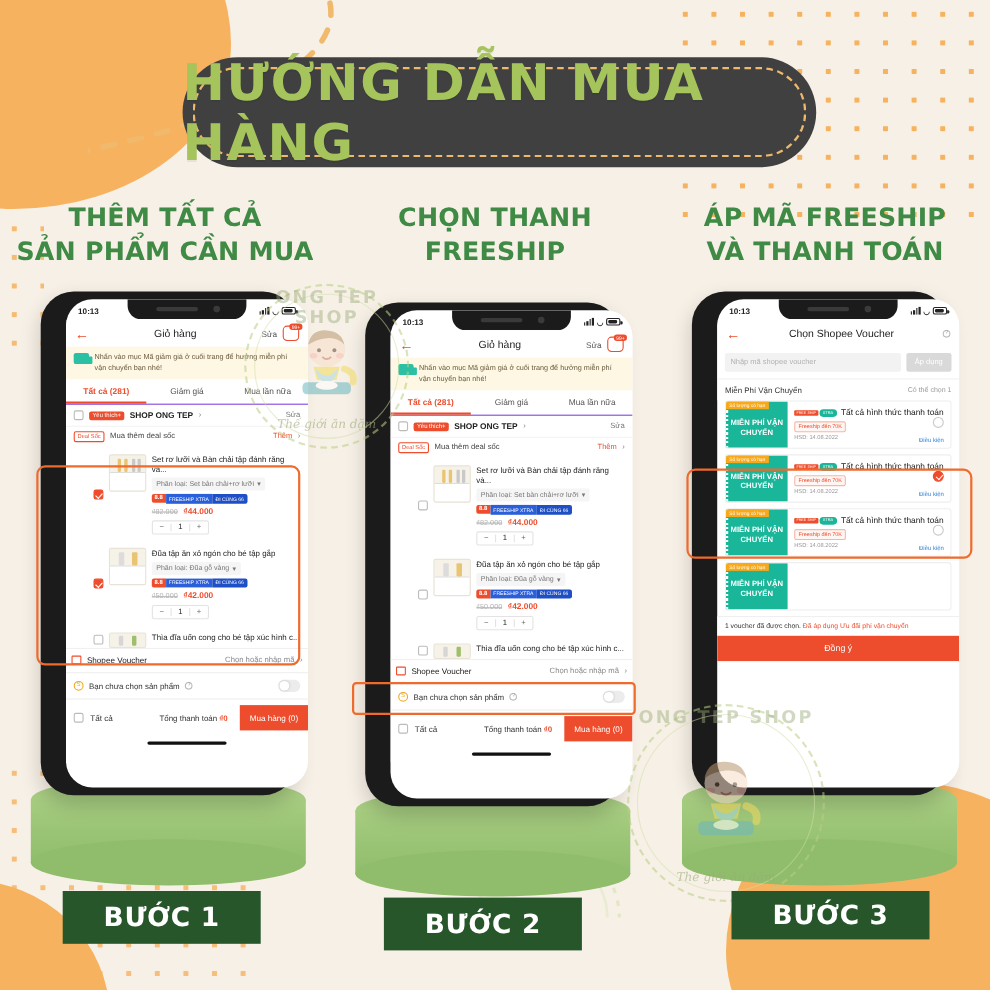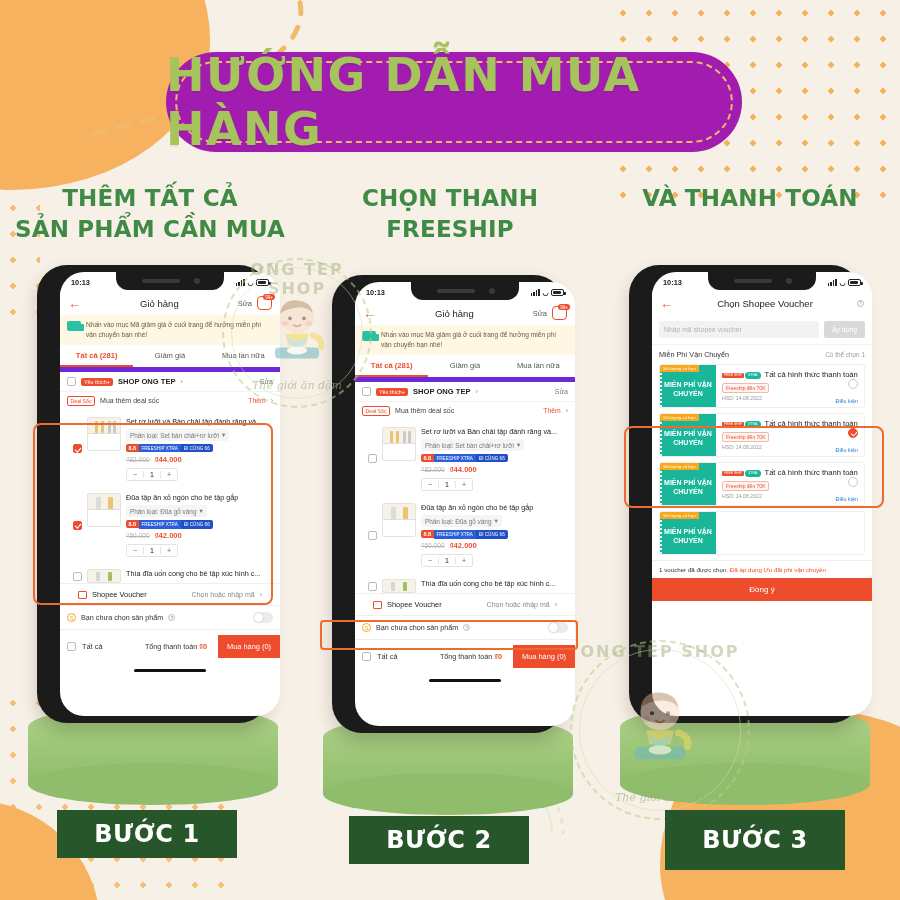--- a/index.html
+++ b/index.html
@@ -41,21 +41,21 @@
   .dots-tr { right: 0; top: 0; width: 290px; height: 215px; }
   .dots-bl { left: 0; bottom: 0; width: 230px; height: 210px; opacity: .8; }
   .dots-tl-strip { left: 0; top: 195px; width: 40px; height: 120px; opacity:.85;}
 
   .dash-curve { position: absolute; left: 80px; top: -20px; width: 330px; height: 230px; }
 
   
   .title-wrap {
     position: absolute; left: 166px; top: 52px;
     width: 576px; height: 100px;
-    background: #a21caf;
+    background: #404040;
     border-radius: 50px;
     display: flex; align-items: center; justify-content: center;
   }
   .title-dash {
     position: absolute; inset: 9px;
     border: 2.5px dashed #eeb96c;
     border-radius: 44px;
   }
   .title-text {
     position: relative;
@@ -148,40 +148,40 @@
     font-size:4.6px;border-radius:6px;padding:.5px 2px;white-space:nowrap;}
 
   .notice {
     background: #fdf7e3; padding: 5px 7px 6px 7px; display:flex; gap:5px; align-items:flex-start;
     font-size: 6.6px; color: #6b5b3f; line-height: 1.45;
   }
   .truck-icon { flex:0 0 auto; width:14px;height:10px;background:#2bbfa3;border-radius:2px;
     position:relative; margin-top:1px;}
   .truck-icon::after{content:"";position:absolute;right:-3px;top:3px;width:5px;height:7px;background:#2bbfa3;border-radius:1px;}
 
-  .tabs { display:flex; border-bottom:5px solid #6d28d9; background:#fff; }
+  .tabs { display:flex; border-bottom:1px solid #6d28d9; background:#fff; }
   .tab { flex:1; text-align:center; padding:6px 0 5px; font-size:7.6px; color:#555;}
   .tab.active { color:#ee4d2d; border-bottom:2px solid #ee4d2d; font-weight:bold;}
 
   .shoprow { display:flex; align-items:center; gap:5px; padding:5px 7px; background:#fff;}
   .cb { width:9px;height:9px;border:1px solid #bbb;border-radius:2px;flex:0 0 auto;background:#fff;}
   .cb.checked { background:#ee4d2d;border-color:#ee4d2d;position:relative;}
   .cb.checked::after{content:"";position:absolute;left:2.4px;top:.6px;width:2.8px;height:5px;
     border:solid #fff;border-width:0 1.3px 1.3px 0;transform:rotate(42deg);}
   .fav-badge{background:#ee4d2d;color:#fff;font-size:5.4px;padding:1px 3px;border-radius:2px;}
   .shopname{font-size:7.6px;font-weight:bold;color:#222;}
   .chev{color:#888;font-size:7px;}
   .shop-edit{margin-left:auto;font-size:7px;color:#777;}
 
   .dealrow{display:flex;align-items:center;gap:5px;padding:4px 7px;background:#fff;border-top:1px solid #f3f3f3;}
   .deal-badge{border:1px solid #ee4d2d;color:#ee4d2d;font-size:5.2px;padding:.8px 2.5px;border-radius:2px;}
   .deal-text{font-size:7px;color:#444;}
   .deal-more{margin-left:auto;font-size:6.8px;color:#ee4d2d;}
 
-  .product{display:flex;gap:5px;padding:7px 7px 5px 7px;background:#fff;}
+  .product{display:flex;gap:5px;padding:7px 7px 5px 19px;background:#fff;}
   .p-thumb{width:34px;height:34px;flex:0 0 auto;background:#f2efe6;border:1px solid #e8e3d6;border-radius:2px;position:relative;overflow:hidden;}
   .p-thumb .tb-top{position:absolute;left:0;right:0;top:0;height:16px;background:#f6f2e7;}
   .p-thumb .tb-bot{position:absolute;left:0;right:0;bottom:0;height:17px;background:#fff;border-top:1px solid #ddd;}
   .p-thumb .bristle{position:absolute;top:3px;width:2.5px;height:12px;background:#e8c473;border-radius:1px;}
   .p-info{flex:1;min-width:0;}
   .p-name{font-size:7.2px;color:#222;line-height:1.3;}
   .p-variant{display:inline-flex;align-items:center;gap:3px;background:#f5f5f5;border-radius:2px;
     padding:2px 4px;margin-top:3px;font-size:6.4px;color:#777;}
   .p-badges{display:flex;align-items:center;margin-top:3px;height:8px;}
   .bdg88{background:#ee4d2d;color:#fff;font-size:5.4px;font-weight:bold;padding:1px 2.5px;border-radius:2px 0 0 2px;}
@@ -189,21 +189,21 @@
   .bdgcung{background:#1f4fc4;color:#fff;font-size:4.6px;padding:1.6px 3px;border-radius:0 2px 2px 0;}
   .p-price{margin-top:3px;font-size:7.6px;}
   .p-old{color:#b5b5b5;text-decoration:line-through;font-size:6.6px;margin-right:3px;}
   .p-new{color:#ee4d2d;font-weight:bold;}
   .qty{display:flex;align-items:center;margin-top:4px;border:1px solid #e3e3e3;border-radius:2px;width:52px;height:13px;}
   .qty div{flex:1;text-align:center;font-size:7px;color:#666;}
   .qty div:nth-child(2){border-left:1px solid #e3e3e3;border-right:1px solid #e3e3e3;color:#222;}
 
   .pcheck{display:flex;align-items:center;padding-left:6px;}
 
-  .voucher-row{display:flex;align-items:center;gap:5px;padding:6px 18px;background:#fff;border-top:1px solid #f0f0f0;}
+  .voucher-row{display:flex;align-items:center;gap:5px;padding:6px 5px;background:#fff;border-top:1px solid #f0f0f0;}
   .v-icon{width:9px;height:8px;border:1.2px solid #ee4d2d;border-radius:1px;}
   .v-label{font-size:7.4px;color:#222;}
   .v-right{margin-left:auto;font-size:7px;color:#888;}
 
   .coinrow{display:flex;align-items:center;gap:5px;padding:6px 7px;background:#fff;border-top:1px solid #f0f0f0;}
   .coin{width:9px;height:9px;border-radius:50%;border:1.2px solid #f0a91e;color:#f0a91e;font-size:5.6px;
     display:flex;align-items:center;justify-content:center;}
   .coin-text{font-size:7.2px;color:#333;}
   .qmark{width:7px;height:7px;border-radius:50%;border:1px solid #bbb;color:#999;font-size:5px;
     display:flex;align-items:center;justify-content:center;}
@@ -306,20 +306,21 @@
 <div class="headings">
   <div class="heading">
     <div>THÊM TẤT CẢ</div>
     <div>SẢN PHẨM CẦN MUA</div>
   </div>
   <div class="heading">
     <div>CHỌN THANH</div>
     <div>FREESHIP</div>
   </div>
   <div class="heading">
+    <div>ÁP MÃ FREESHIP</div>
     <div>VÀ THANH TOÁN</div>
   </div>
 </div>
 
 <div class="pedestal" style="left:28px;top:706px;">
   <div class="top"></div>
     <div class="body"></div>
     <div class="bot"></div>
 </div>
 <div class="pedestal" style="left:323px;top:716px;">
@@ -826,13 +827,13 @@
     <path d="M30 44 q10 12 20 0 q-2 12 -10 12 q-8 0 -10 -12Z" fill="#a8d9e0"></path>
     <rect x="18" y="56" width="44" height="11" rx="4" fill="#6bb7bf"></rect>
     <ellipse cx="40" cy="59" rx="10" ry="4" fill="#fff"></ellipse>
     <path d="M56 44 q10 3 8 12" stroke="#f2d95e" stroke-width="6" fill="none" stroke-linecap="round"></path>
   </svg>
   <div class="sub">Thế giới ăn dặm</div>
 </div>
 
 <div class="step" style="left:57px;top:810px;width:180px;height:48px;">BƯỚC 1</div>
 <div class="step" style="left:349px;top:816px;width:180px;height:48px;">BƯỚC 2</div>
-<div class="step" style="left:665px;top:810px;width:180px;height:60px;">BƯỚC 3</div>
+<div class="step" style="left:665px;top:810px;width:180px;height:44px;">BƯỚC 3</div>
 
 </body></html>

